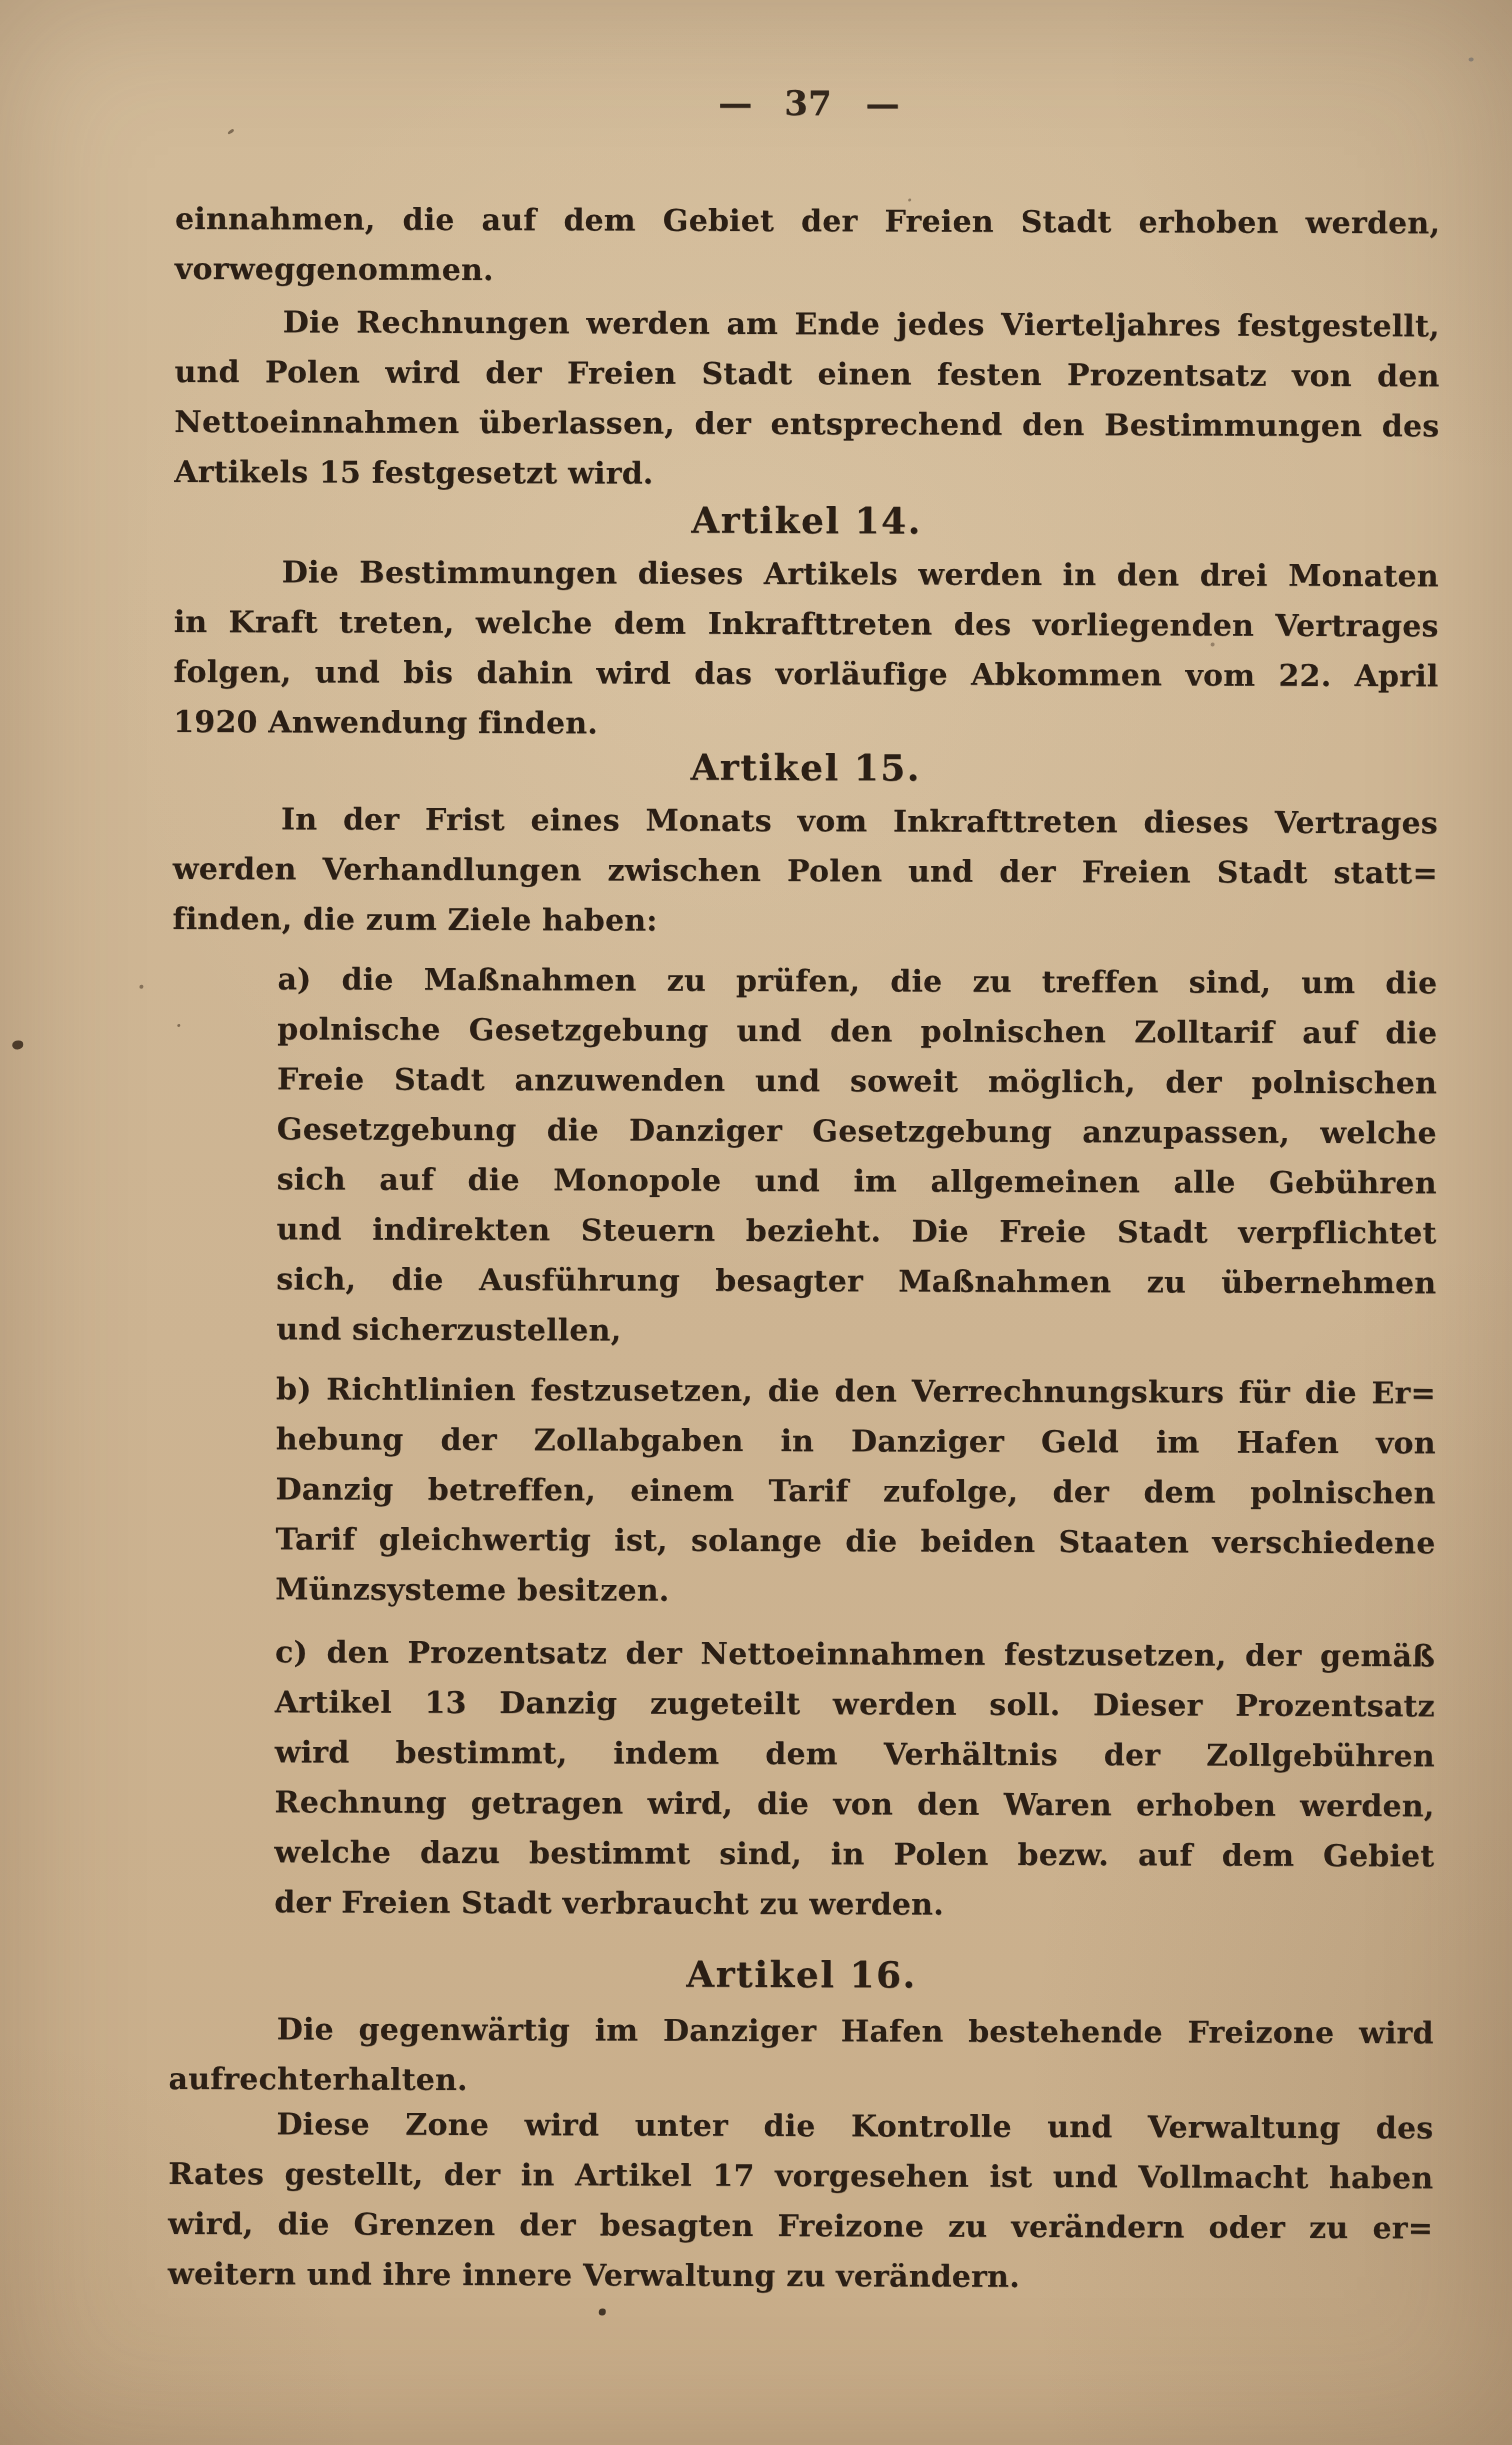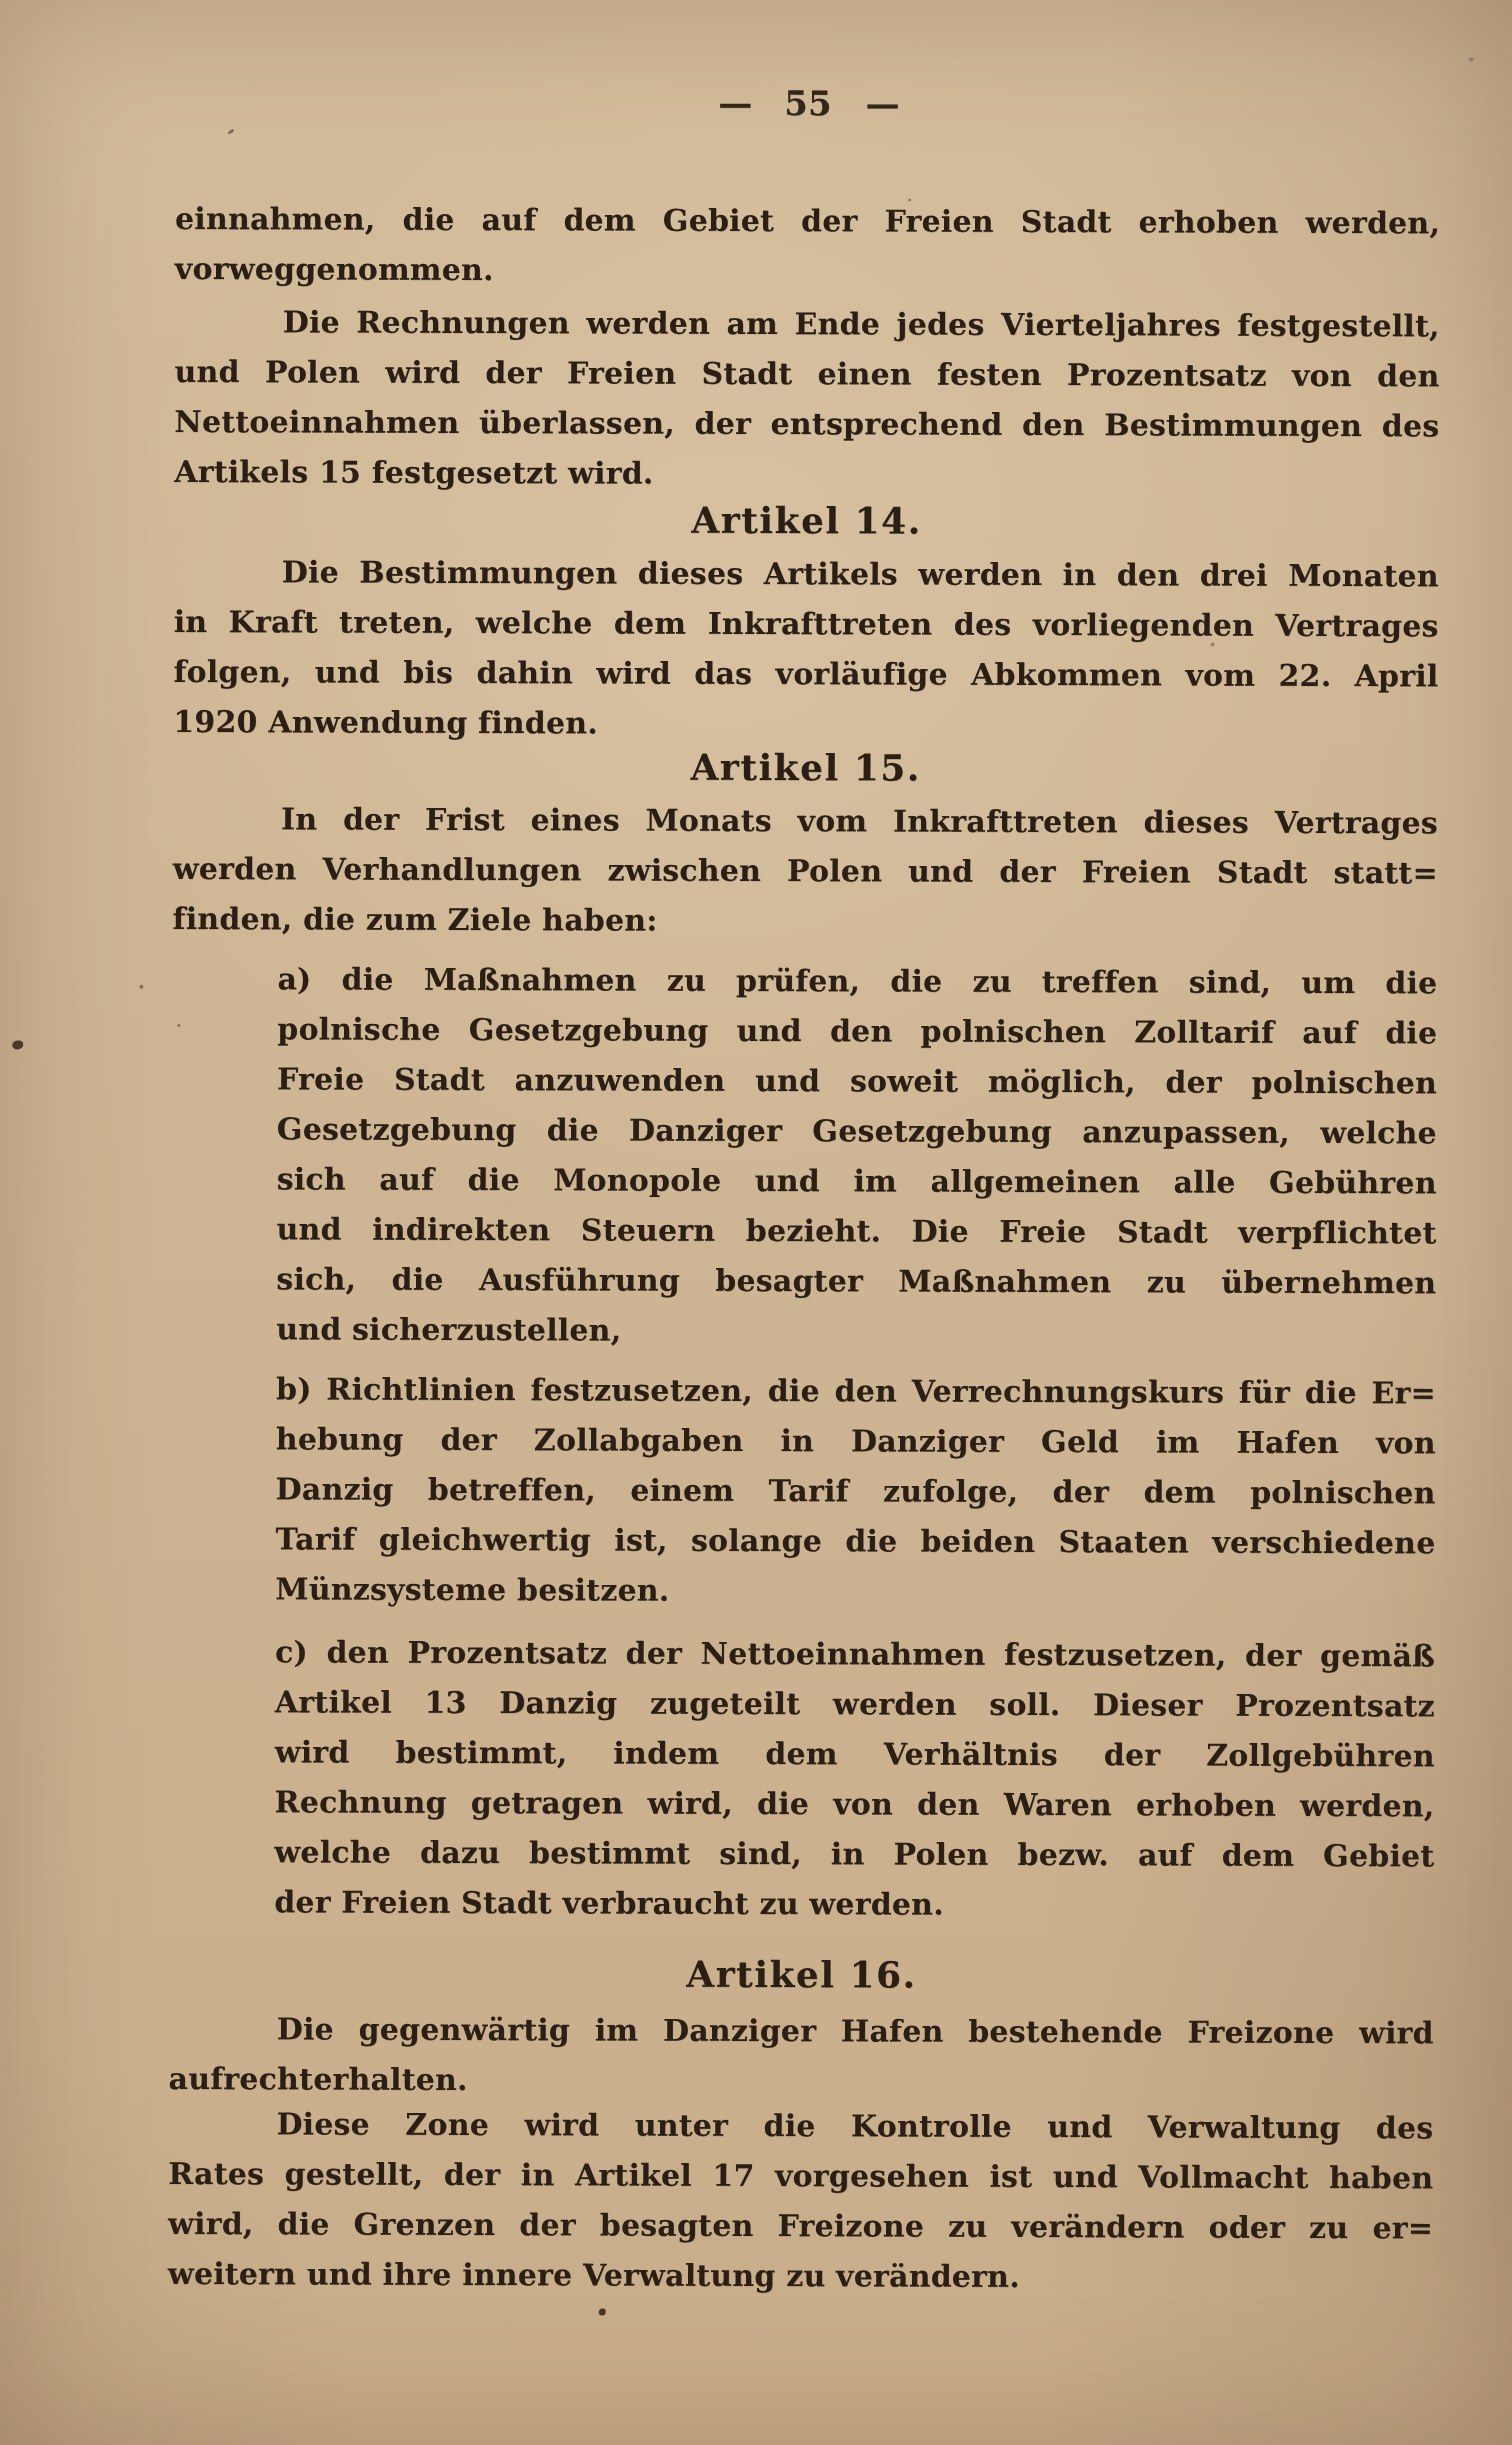--- a/index.html
+++ b/index.html
@@ -54,21 +54,21 @@
   .speck.s8{left:1209px;top:641px;width:4px;height:4px;background:rgba(62,46,30,0.4);}
 </style>
 </head>
 <body>
 
 <div class="page">
   <div class="sheet">
 
     <div class="pageno">
       <span class="dash">—</span>
-      <span>55</span>
+      <span>37</span>
       <span class="dash">—</span>
     </div>
 
     <div class="block" style="top:196px">
         <div class="line">einnahmen, die auf dem Gebiet der Freien Stadt erhoben werden,</div>
         <div class="line last">vorweggenommen.</div>
       </div>
 
     <div class="block indent" style="top:299px">
         <div class="line">Die Rechnungen werden am Ende jedes Vierteljahres festgestellt,</div>

